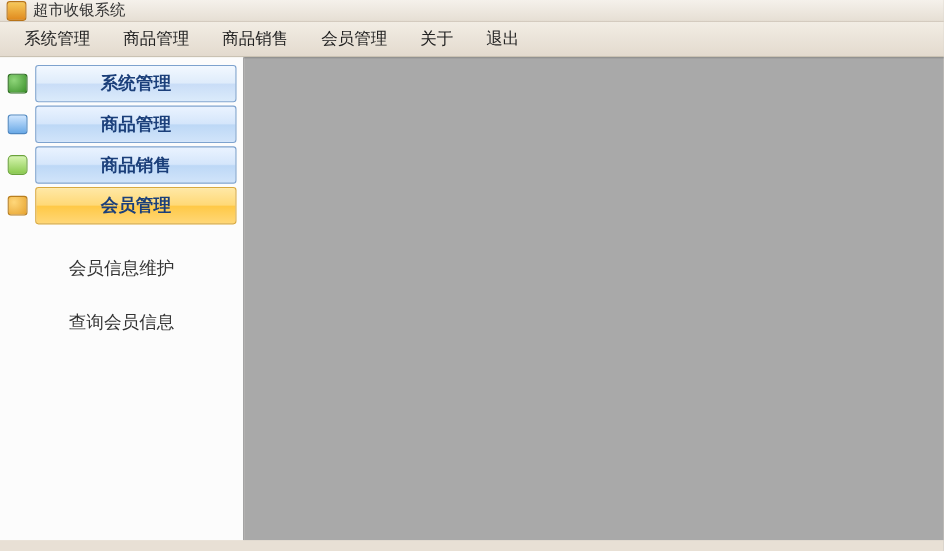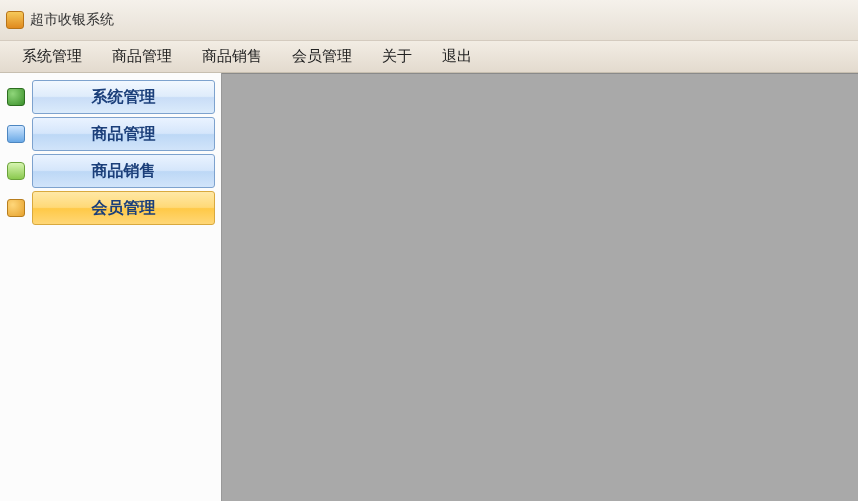--- a/index.html
+++ b/index.html
@@ -5,21 +5,21 @@
     * { margin: 0; padding: 0; box-sizing: border-box; }
     body {
       font-family: "Microsoft YaHei", SimSun, Arial, sans-serif;
       font-size: 14px;
       width: 858px;
       height: 501px;
       overflow: hidden;
       background: #e8e0d5;
     }
     .title-bar {
-      height: 41px;
+      height: 20px;
       background: linear-gradient(to bottom, #f5f1eb, #e6dfd4);
       display: flex;
       align-items: center;
       padding-left: 6px;
       border-bottom: 1px solid #d4cbbf;
     }
     .title-bar .app-icon {
       width: 18px;
       height: 18px;
       margin-right: 6px;
@@ -164,16 +164,20 @@
 
     <div class="sidebar-section">
       <span class="sidebar-icon-col">
           <span class="ico ico-user"></span>
         </span>
       <div class="sidebar-button orange">
         <span>会员管理</span>
       </div>
     </div>
 
+    <div class="sub-items">
+      <div class="sub-item">会员信息维护</div>
+      <div class="sub-item">查询会员信息</div>
+    </div>
 
   </div>
   <div class="main-panel"></div>
 </div>
 
 </body></html>

